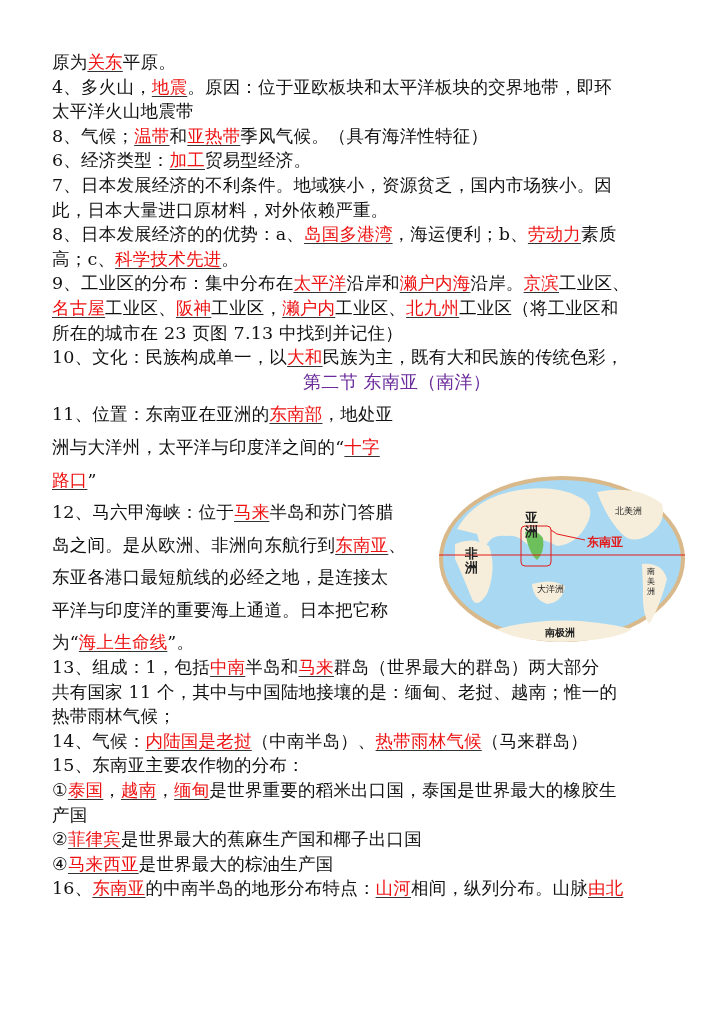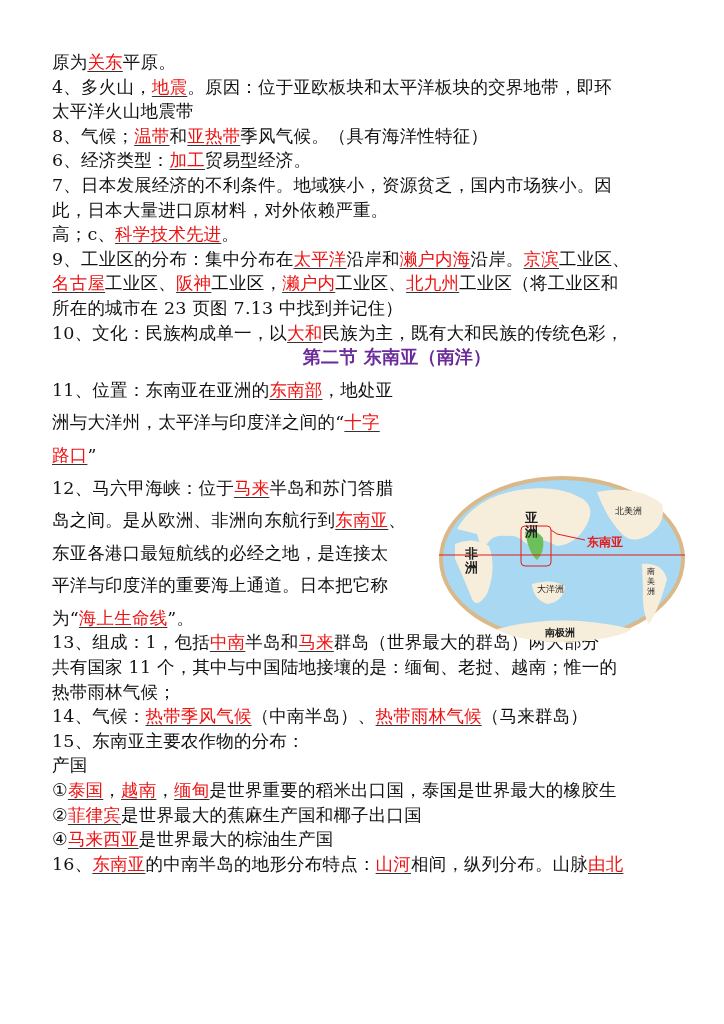--- a/index.html
+++ b/index.html
@@ -2,57 +2,58 @@
 <html><head>
 <meta charset="utf-8">
 <style>
   html, body { margin:0; padding:0; background:#ffffff; }
   body { width:724px; height:1024px; position:relative; overflow:hidden;
          font-family:"DejaVu Serif","Liberation Serif",serif; color:#111; }
   .page { position:absolute; left:52px; top:50px; width:630px; }
   .line { font-size:17.5px; line-height:24.6px; white-space:nowrap; letter-spacing:0.2px; }
   .kw { color:#ee1111; font-weight:normal; text-decoration:underline; text-decoration-color:#333;
         text-underline-offset:3px; font-family:"DejaVu Sans","Liberation Sans",sans-serif; }
-  .heading { text-align:center; color:#6a2a9a; font-weight:bold; font-size:18px;
+  .heading { text-align:center; color:#6a2a9a; font-weight:normal; font-size:18px;
              font-family:"DejaVu Sans","Liberation Sans",sans-serif; padding-left:60px; }
   .narrow { width:380px;margin-top:8px; }
   .map { position:absolute; left:437px; top:474px; width:250px; height:170px; }
 </style>
 </head>
 <body>
 
 <div class="page" id="doc">
     <div class="line"><span>原为</span><span class="kw">关东</span><span>平原。</span></div>
     <div class="line"><span>4、多火山，</span><span class="kw">地震</span><span>。原因：位于亚欧板块和太平洋板块的交界地带，即环</span></div>
     <div class="line"><span>太平洋火山地震带</span></div>
     <div class="line"><span>8、气候；</span><span class="kw">温带</span><span>和</span><span class="kw">亚热带</span><span>季风气候。（具有海洋性特征）</span></div>
     <div class="line"><span>6、经济类型：</span><span class="kw">加工</span><span>贸易型经济。</span></div>
     <div class="line"><span>7、日本发展经济的不利条件。地域狭小，资源贫乏，国内市场狭小。因</span></div>
     <div class="line"><span>此，日本大量进口原材料，对外依赖严重。</span></div>
+    <div class="line"><span>8、日本发展经济的的优势：a、</span><span class="kw">岛国多港湾</span><span>，海运便利；b、</span><span class="kw">劳动力</span><span>素质</span></div>
     <div class="line"><span>高；c、</span><span class="kw">科学技术先进</span><span>。</span></div>
     <div class="line"><span>9、工业区的分布：集中分布在</span><span class="kw">太平洋</span><span>沿岸和</span><span class="kw">濑户内海</span><span>沿岸。</span><span class="kw">京滨</span><span>工业区、</span></div>
     <div class="line"><span class="kw">名古屋</span><span>工业区、</span><span class="kw">阪神</span><span>工业区，</span><span class="kw">濑户内</span><span>工业区、</span><span class="kw">北九州</span><span>工业区（将工业区和</span></div>
     <div class="line"><span>所在的城市在 23 页图 7.13 中找到并记住）</span></div>
     <div class="line"><span>10、文化：民族构成单一，以</span><span class="kw">大和</span><span>民族为主，既有大和民族的传统色彩，</span></div>
     <div class="line heading">第二节  东南亚（南洋）</div>
     <div class="line narrow"><span>11、位置：东南亚在亚洲的</span><span class="kw">东南部</span><span>，地处亚</span></div>
     <div class="line narrow"><span>洲与大洋州，太平洋与印度洋之间的“</span><span class="kw">十字</span></div>
     <div class="line narrow"><span class="kw">路口</span><span>”</span></div>
     <div class="line narrow"><span>12、马六甲海峡：位于</span><span class="kw">马来</span><span>半岛和苏门答腊</span></div>
     <div class="line narrow"><span>岛之间。是从欧洲、非洲向东航行到</span><span class="kw">东南亚</span><span>、</span></div>
     <div class="line narrow"><span>东亚各港口最短航线的必经之地，是连接太</span></div>
     <div class="line narrow"><span>平洋与印度洋的重要海上通道。日本把它称</span></div>
     <div class="line narrow"><span>为“</span><span class="kw">海上生命线</span><span>”。</span></div>
     <div class="line"><span>13、组成：1，包括</span><span class="kw">中南</span><span>半岛和</span><span class="kw">马来</span><span>群岛（世界最大的群岛）两大部分</span></div>
     <div class="line"><span>共有国家 11 个，其中与中国陆地接壤的是：缅甸、老挝、越南；惟一的</span></div>
     <div class="line"><span>热带雨林气候；</span></div>
-    <div class="line"><span>14、气候：</span><span class="kw">热带季风气候</span><span>（中南半岛）、</span><span class="kw">热带雨林气候</span><span>（马来群岛）</span></div>
+    <div class="line"><span>14、气候：</span><span class="kw">内陆国是老挝</span><span>（中南半岛）、</span><span class="kw">热带雨林气候</span><span>（马来群岛）</span></div>
     <div class="line"><span>15、东南亚主要农作物的分布：</span></div>
+    <div class="line"><span>①</span><span class="kw">泰国</span><span>，</span><span class="kw">越南</span><span>，</span><span class="kw">缅甸</span><span>是世界重要的稻米出口国，泰国是世界最大的橡胶生</span></div>
     <div class="line"><span>产国</span></div>
-    <div class="line"><span>①</span><span class="kw">泰国</span><span>，</span><span class="kw">越南</span><span>，</span><span class="kw">缅甸</span><span>是世界重要的稻米出口国，泰国是世界最大的橡胶生</span></div>
     <div class="line"><span>②</span><span class="kw">菲律宾</span><span>是世界最大的蕉麻生产国和椰子出口国</span></div>
     <div class="line"><span>④</span><span class="kw">马来西亚</span><span>是世界最大的棕油生产国</span></div>
     <div class="line"><span>16、</span><span class="kw">东南亚</span><span>的中南半岛的地形分布特点：</span><span class="kw">山河</span><span>相间，纵列分布。山脉</span><span class="kw">由北</span></div>
   </div>
 
 <div class="map">
   <svg width="250" height="170" viewBox="0 0 250 170">
     <ellipse cx="125" cy="85" rx="123" ry="83" fill="#d9b88a"></ellipse>
     <ellipse cx="125" cy="85" rx="119" ry="79" fill="#a9d9f2"></ellipse>
 

